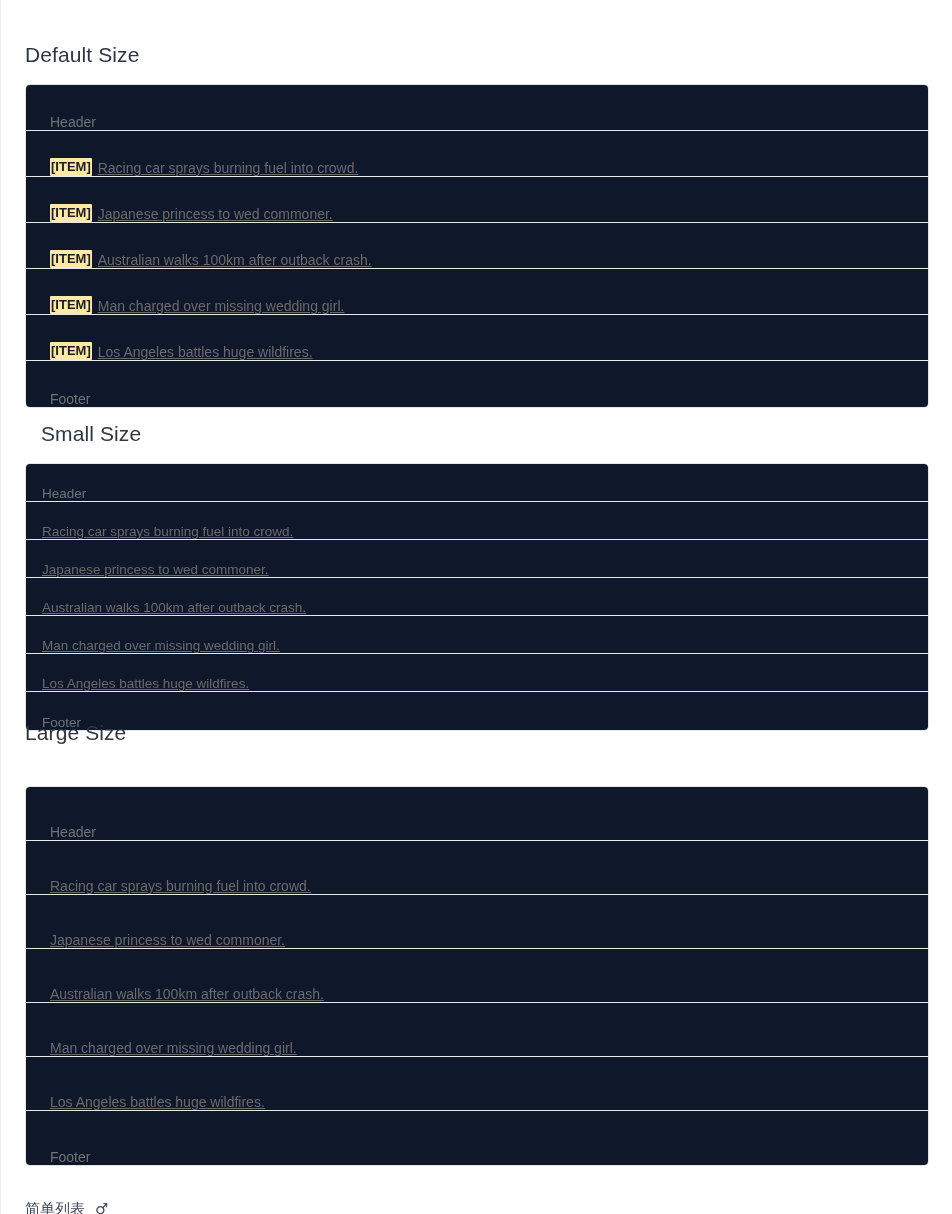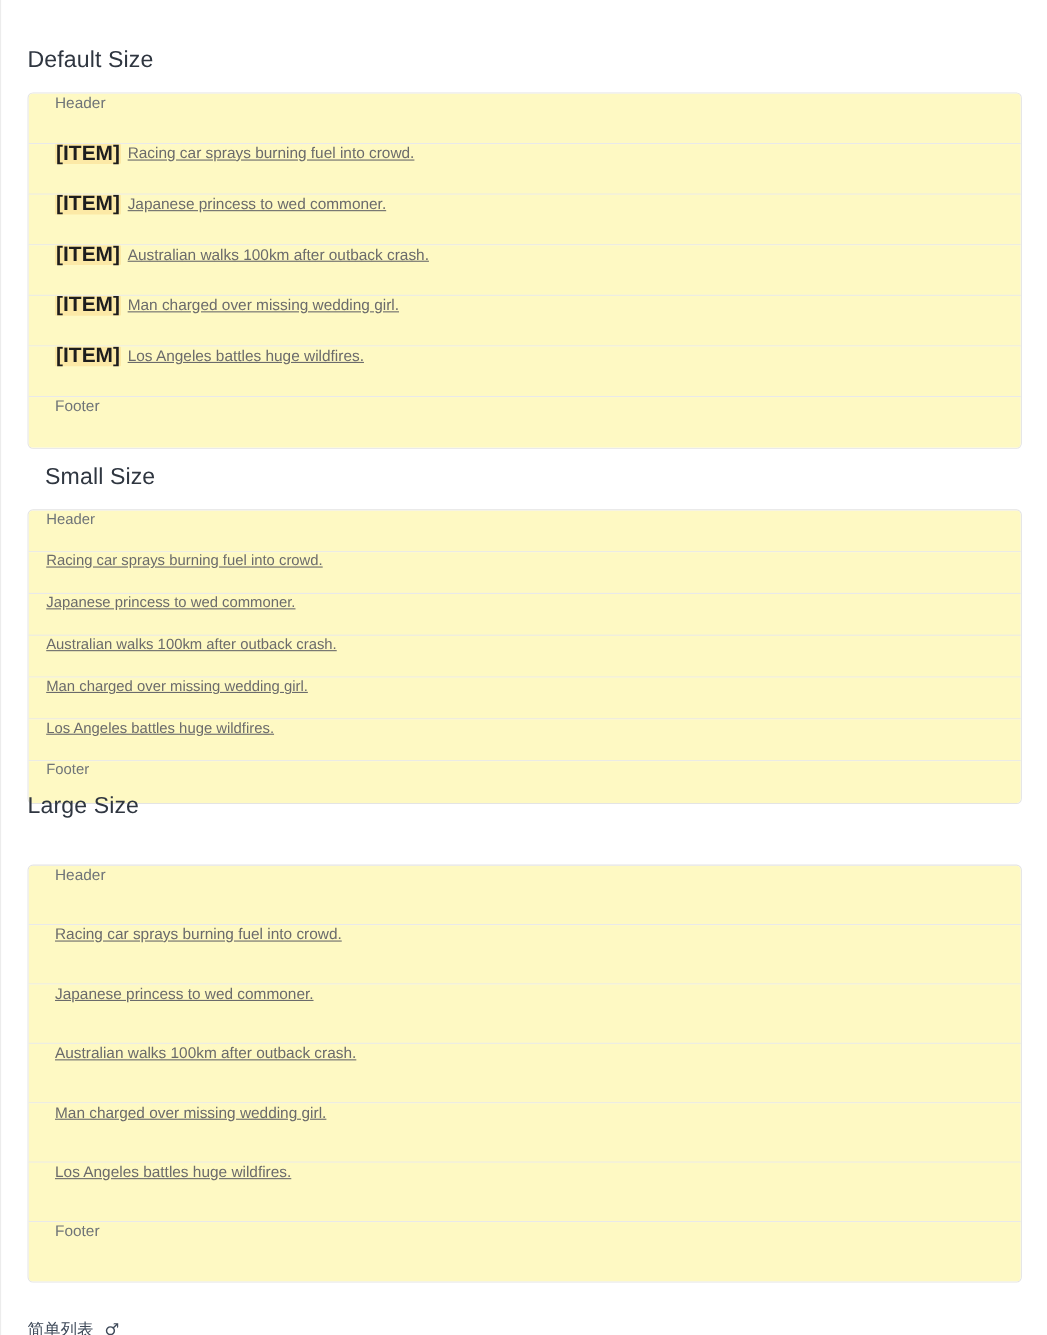--- a/index.html
+++ b/index.html
@@ -42,22 +42,22 @@
     border: 1px solid #e4e4e4;
     border-radius: 5px;
     overflow: hidden;
   }
   .lg-default { top: 84px; }
   .lg-small   { top: 463px; }
   .lg-large   { top: 786px; }
 
   .list-item {
     display: flex;
-    align-items: flex-start;
-    background: #fef9c3;
+    align-items: flex-end;
+    background: #0f172a;
     border-bottom: 1px solid #e9e9e9;
     color: #6b6b6b;
     white-space: nowrap;
     overflow: hidden;
   }
   .list-item:last-child { border-bottom: none; }
 
   
   .lg-default .list-item {
     height: 46px;
@@ -80,21 +80,21 @@
     padding: 0 24px;
     font-size: 14px;
   }
   .lg-large .list-item.is-meta { color: #6f7478; }
 
   .item-badge {
     display: inline-block;
     background: #fce9a6;
     color: #1d1d1d;
     font-weight: 700;
-    font-size: 19px;
+    font-size: 13px;
     line-height: 16px;
     padding: 1px 1px 1px 1px;
     margin-right: 6px;
     border-radius: 1px;
   }
   .item-text { display: inline-block; text-decoration: underline; }
 
   .footnote {
     position: absolute;
     left: 24px;

